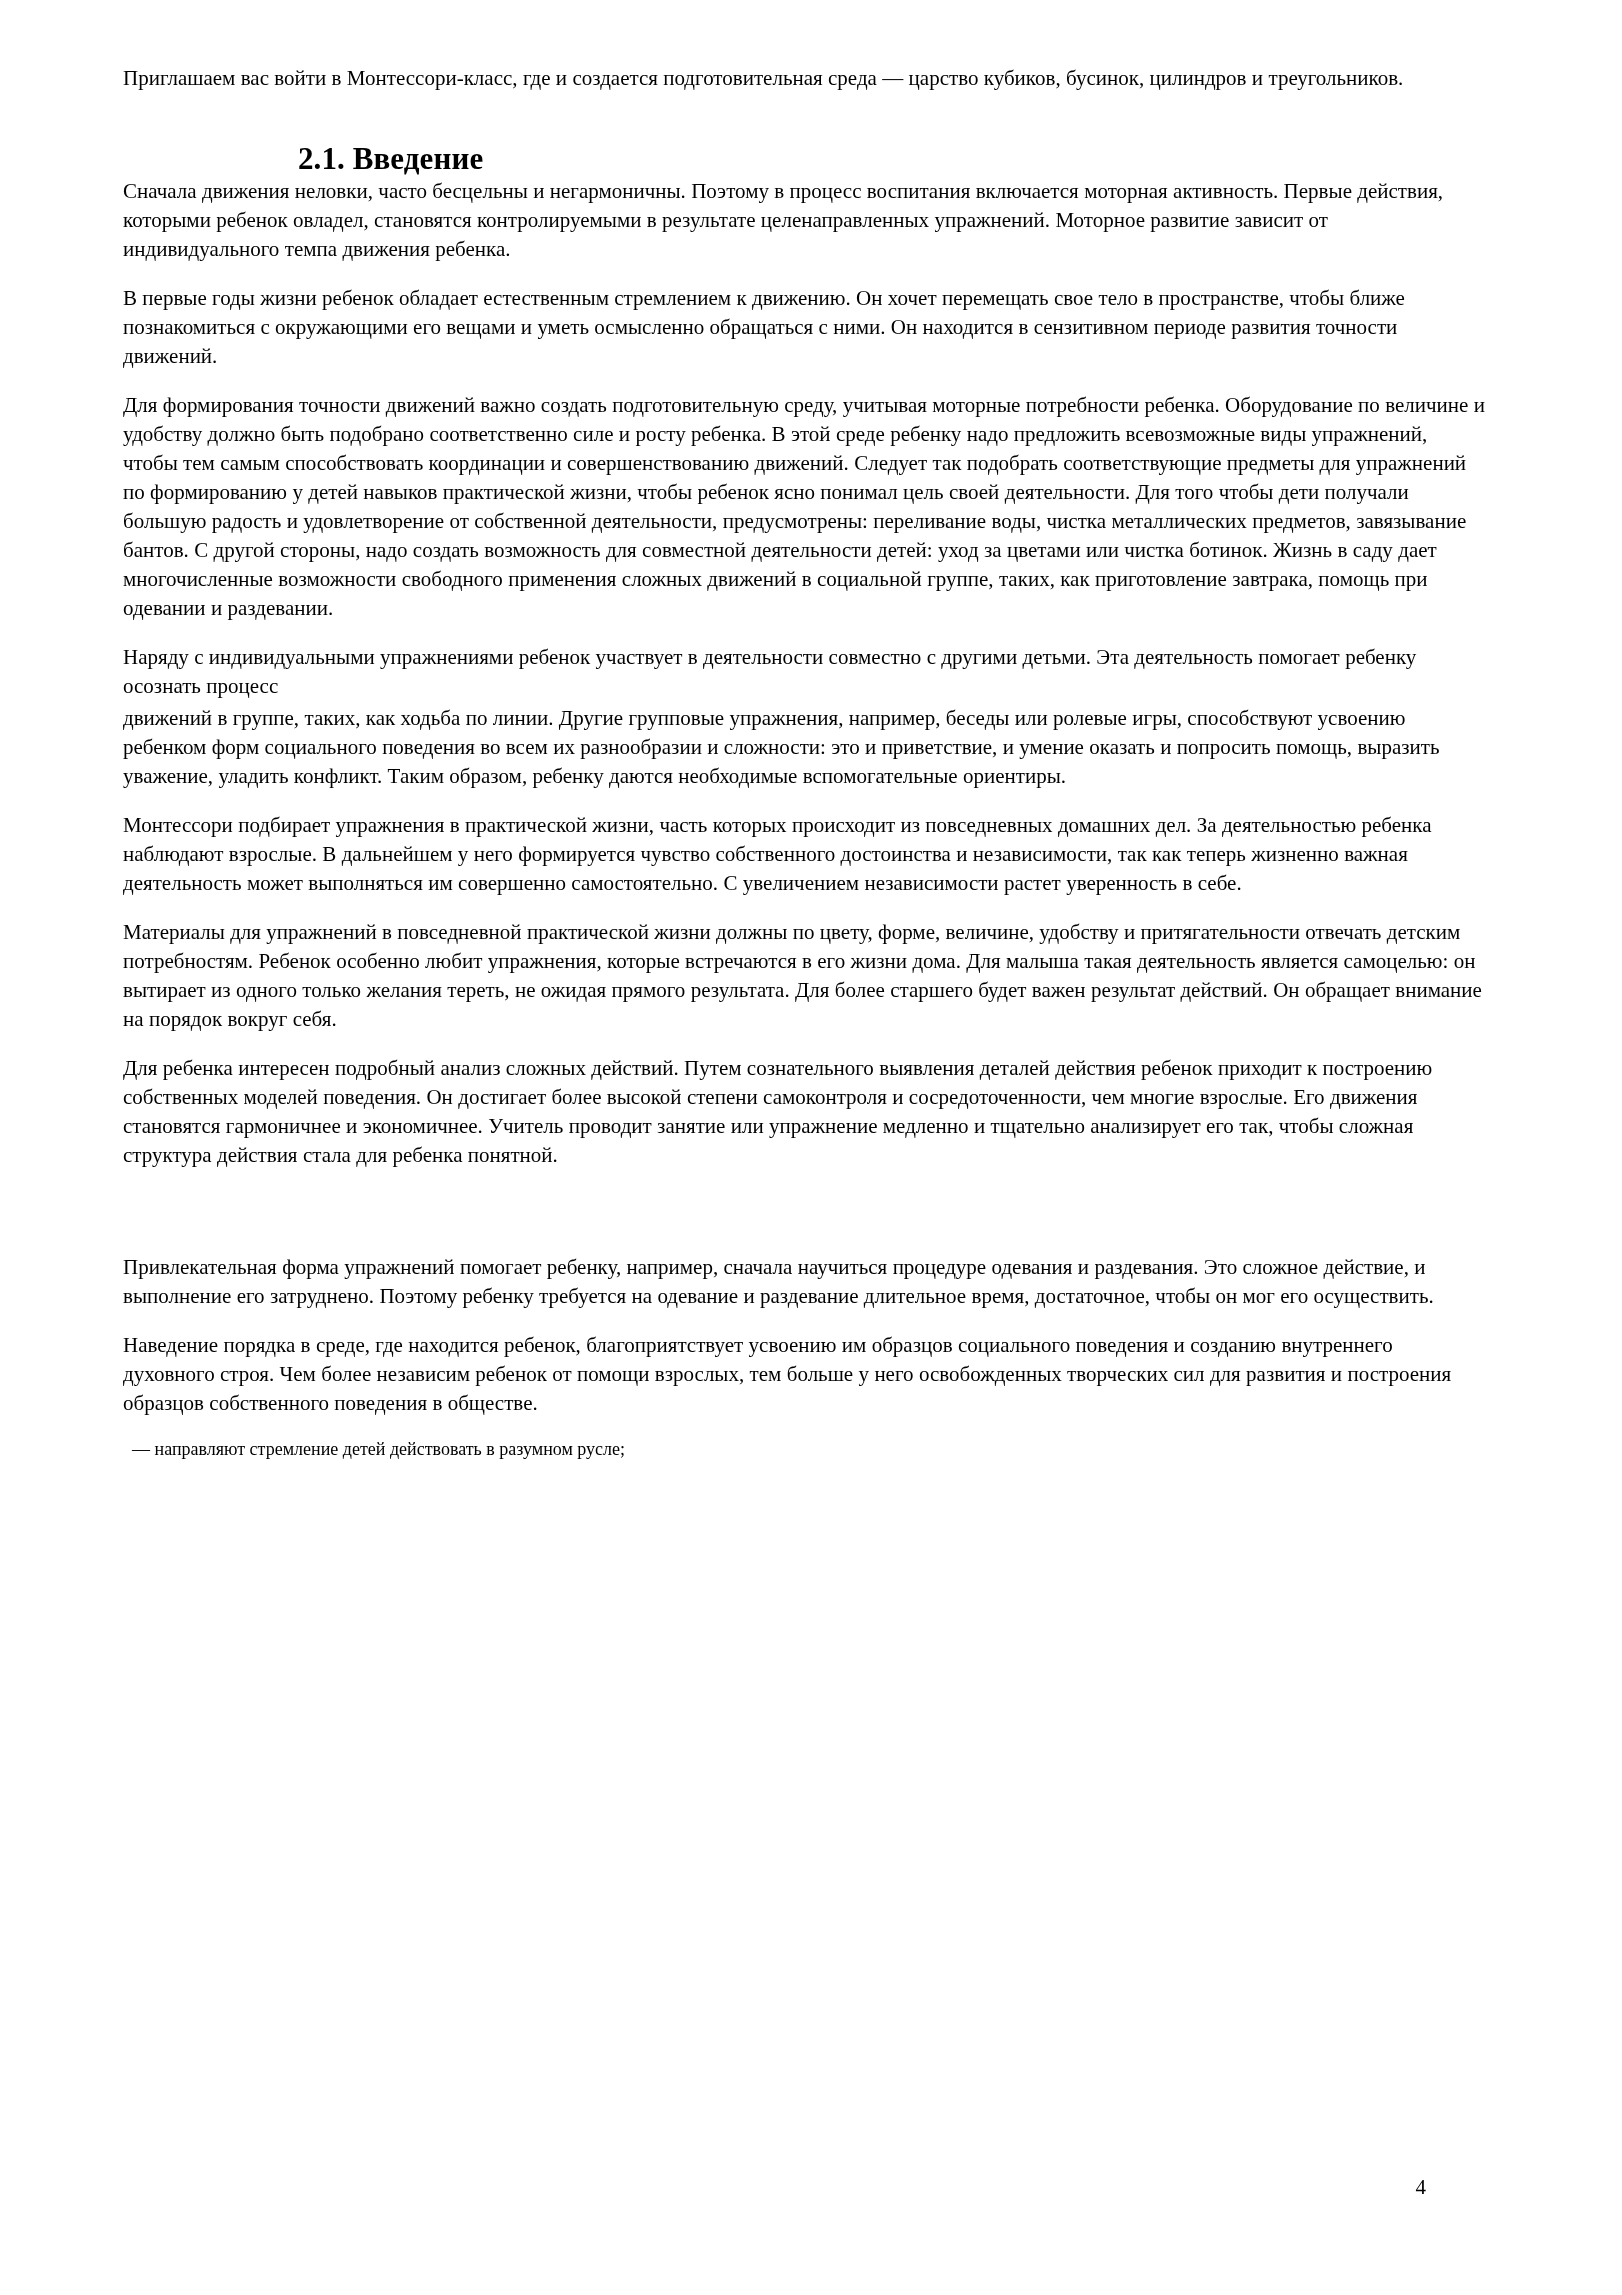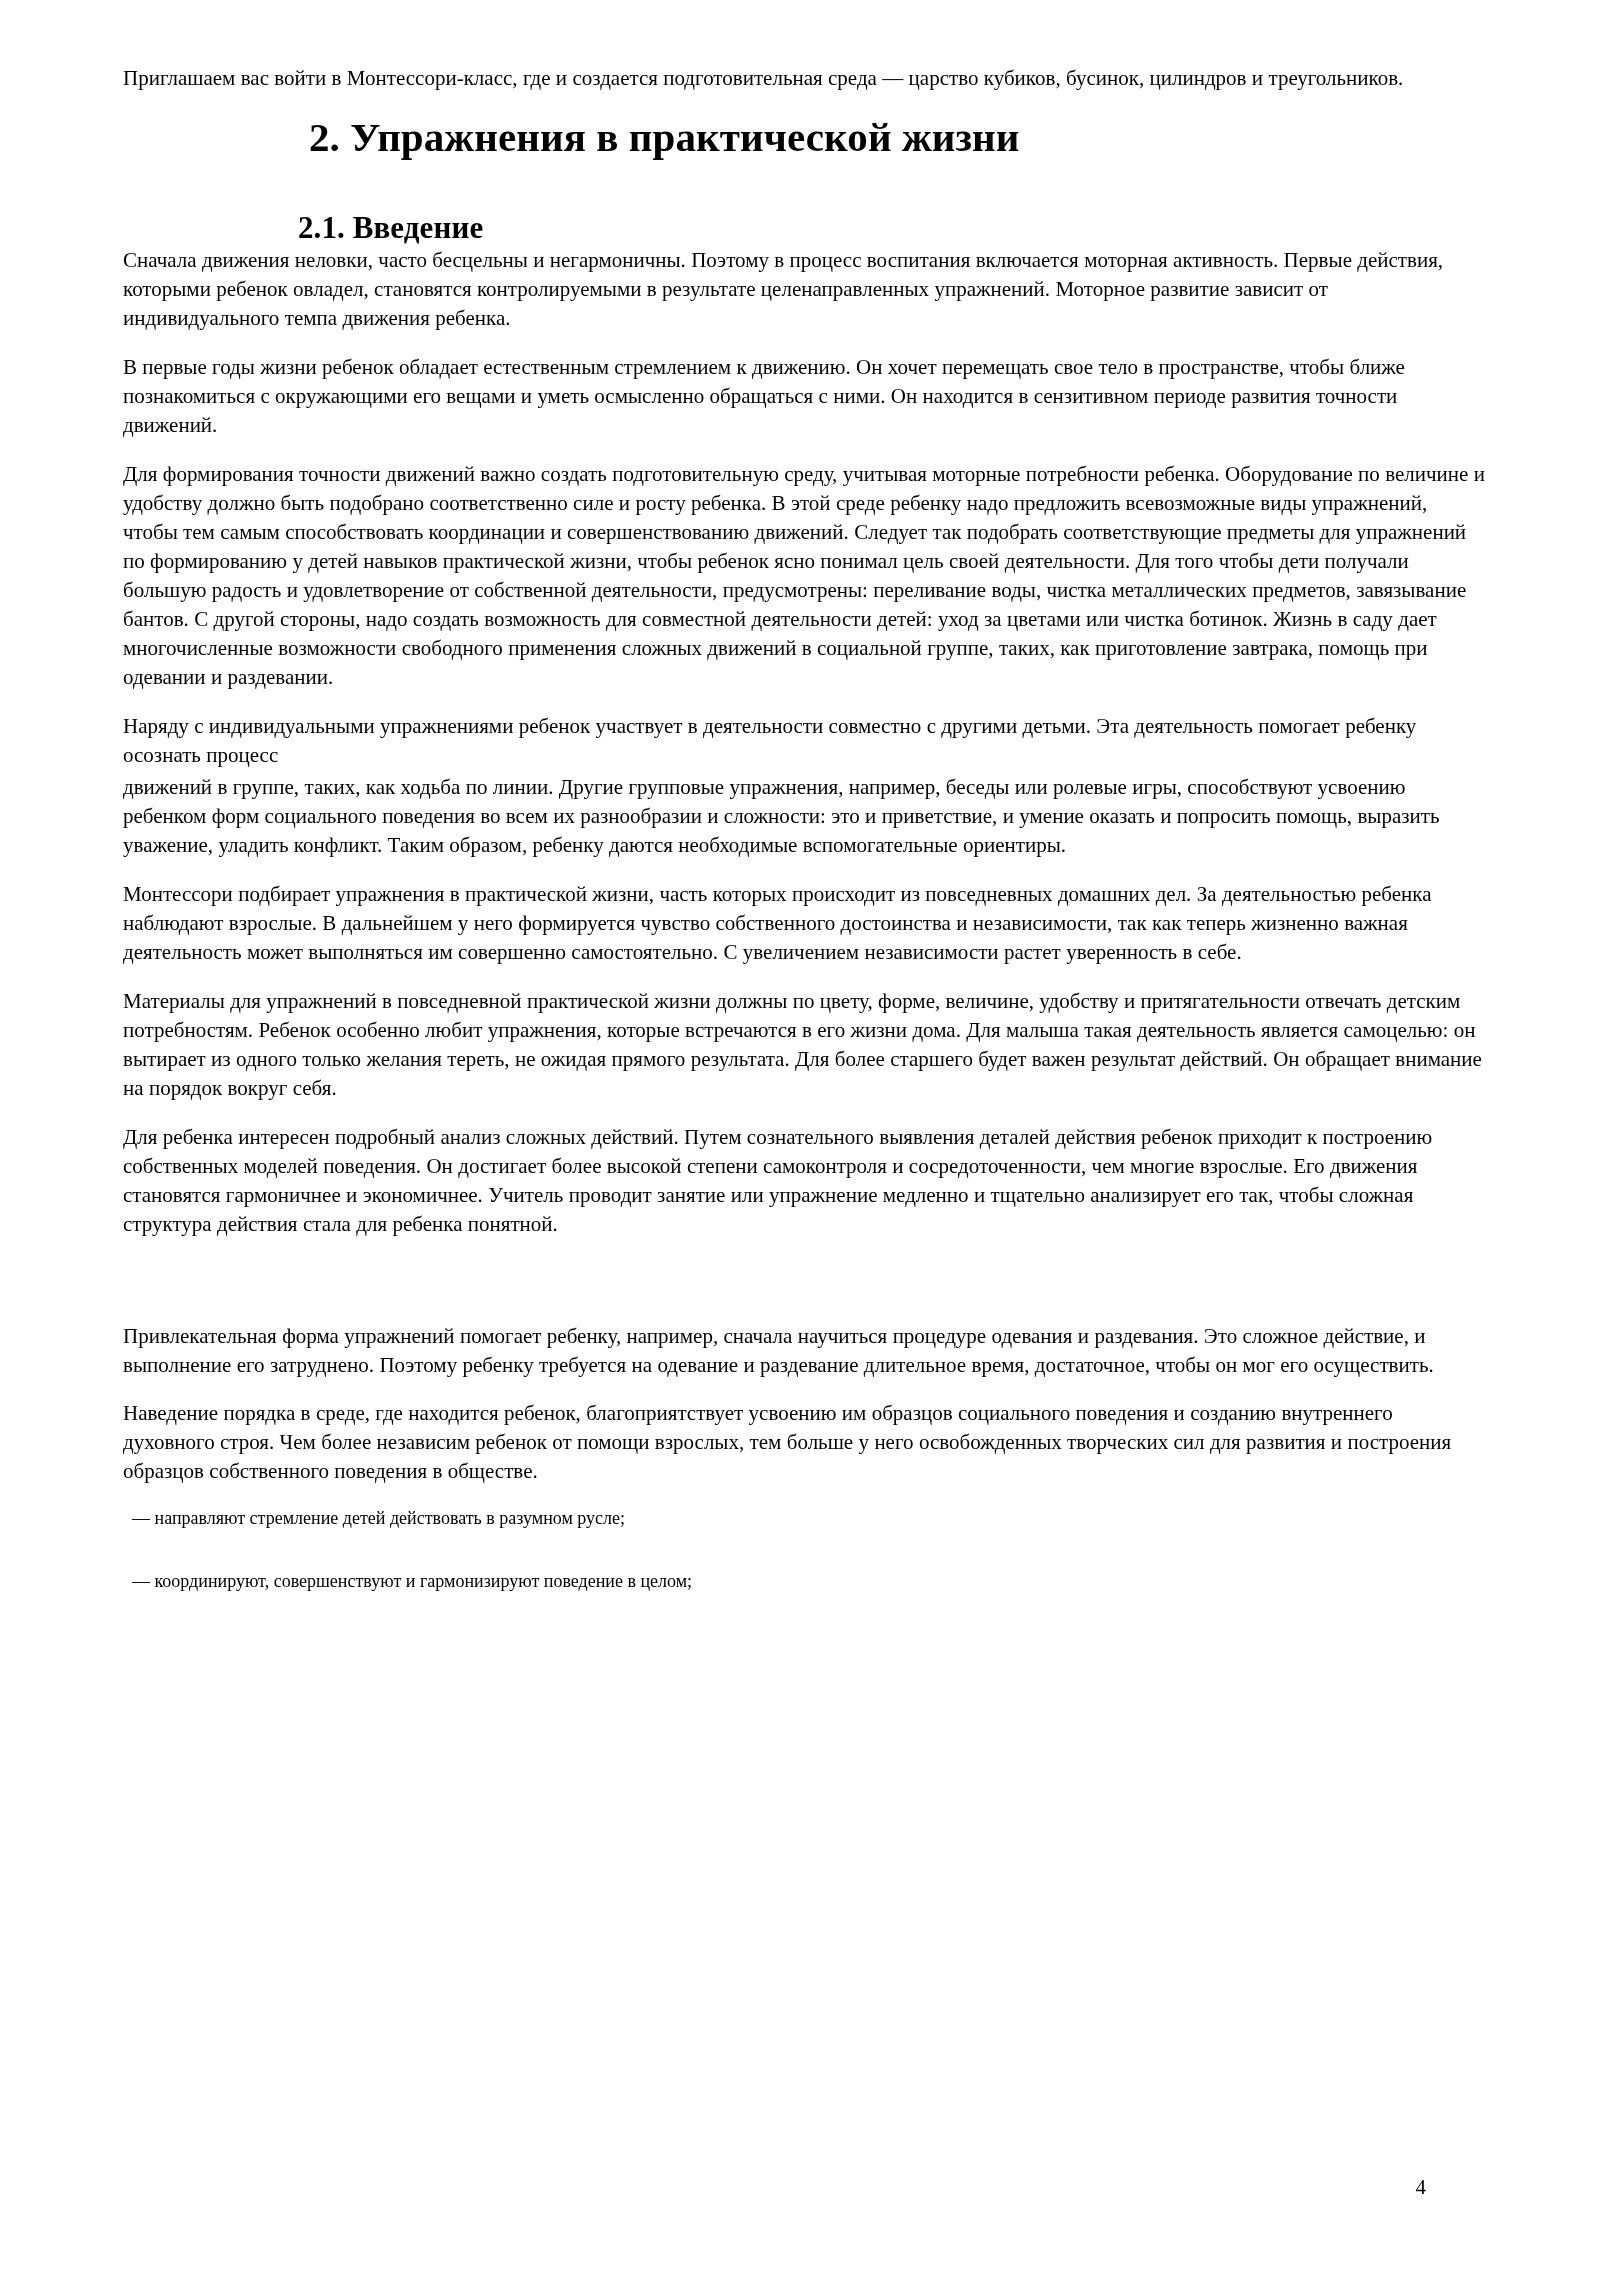--- a/index.html
+++ b/index.html
@@ -82,21 +82,20 @@
 </style>
 </head>
 <body>
 
 <div class="page">
 
   <div class="content">
 
     <p class="body-text intro-para">Приглашаем вас войти в Монтессори-класс, где и создается подготовительная среда — царство кубиков, бусинок, цилиндров и треугольников.</p>
 
-    <h1 class="chapter-title">2. Упражнения в практической жизни</h1>
 
     <h2 class="section-title">2.1. Введение</h2>
 
     <p class="body-text">Сначала движения неловки, часто бесцельны и негармоничны. Поэтому в процесс воспитания включается моторная активность. Первые действия, которыми ребенок овладел, становятся контролируемыми в результате целенаправленных упражнений. Моторное развитие зависит от индивидуального темпа движения ребенка.</p>
 
     <p class="body-text after-heading">В первые годы жизни ребенок обладает естественным стремлением к движению. Он хочет перемещать свое тело в пространстве, чтобы ближе познакомиться с окружающими его вещами и уметь осмысленно обращаться с ними. Он находится в сензитивном периоде развития точности движений.</p>
 
     <p class="body-text">Для формирования точности движений важно создать подготовительную среду, учитывая моторные потребности ребенка. Оборудование по величине и удобству должно быть подобрано соответственно силе и росту ребенка. В этой среде ребенку надо предложить всевозможные виды упражнений, чтобы тем самым способствовать координации и совершенствованию движений. Следует так подобрать соответствующие предметы для упражнений по формированию у детей навыков практической жизни, чтобы ребенок ясно понимал цель своей деятельности. Для того чтобы дети получали большую радость и удовлетворение от собственной деятельности, предусмотрены: переливание воды, чистка металлических предметов, завязывание бантов. С другой стороны, надо создать возможность для совместной деятельности детей: уход за цветами или чистка ботинок. Жизнь в саду дает многочисленные возможности свободного применения сложных движений в социальной группе, таких, как приготовление завтрака, помощь при одевании и раздевании.</p>
 
     <p class="body-text tight">Наряду с индивидуальными упражнениями ребенок участвует в деятельности совместно с другими детьми. Эта деятельность помогает ребенку осознать процесс</p>
@@ -111,20 +110,19 @@
 
     <div class="spacer-block"></div>
 
     <p class="body-text">Привлекательная форма упражнений помогает ребенку, например, сначала научиться процедуре одевания и раздевания. Это сложное действие, и выполнение его затруднено. Поэтому ребенку требуется на одевание и раздевание длительное время, достаточное, чтобы он мог его осуществить.</p>
 
     <p class="body-text">Наведение порядка в среде, где находится ребенок, благоприятствует усвоению им образцов социального поведения и созданию внутреннего духовного строя. Чем более независим ребенок от помощи взрослых, тем больше у него освобожденных творческих сил для развития и построения образцов собственного поведения в обществе.</p>
 
 
     <p class="dash-item">— направляют стремление детей действовать в разумном русле;</p>
 
-    <p class="dash-item">— координируют, совершенствуют и гармонизируют поведение в целом;</p>
 
   </div>
 
   <div class="page-number">4</div>
 
 </div>
 
 
 </body></html>

